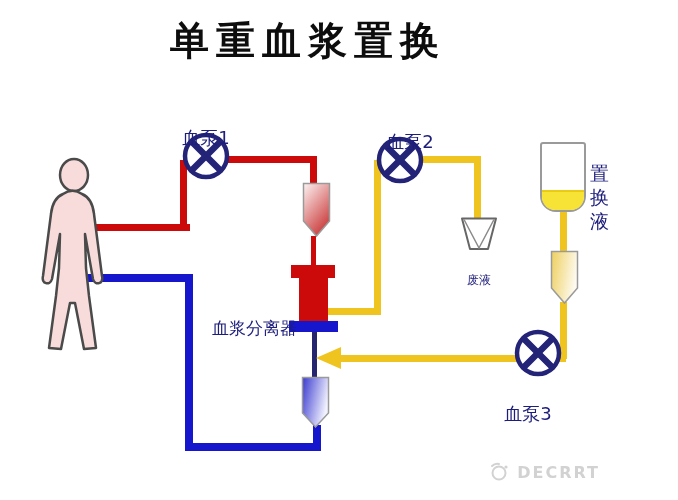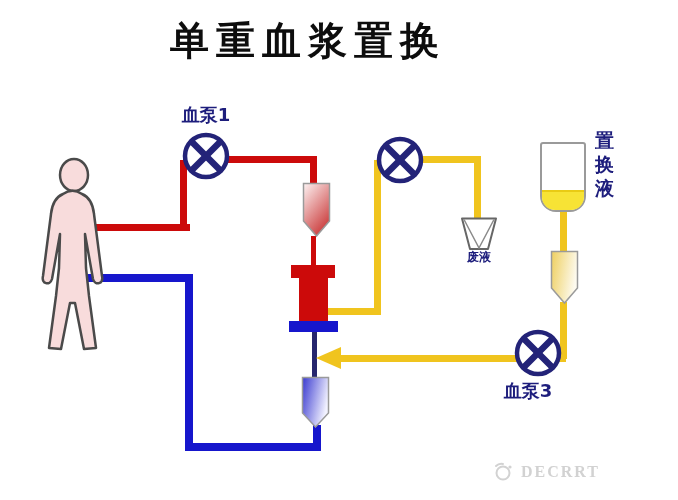--- a/index.html
+++ b/index.html
@@ -18,22 +18,23 @@
     overflow:hidden;font-family:"DejaVu Sans","Liberation Sans",sans-serif;
   }
   .abs{position:absolute;}
   .line{position:absolute;z-index:1;}
   .red{background:var(--blood-red);}
   .blue{background:var(--venous-blue);}
   .yellow{background:var(--plasma-yellow);}
   .navyline{background:#26266e;}
   .lbl{
     position:absolute;z-index:6;color:var(--label-navy);
-    font-weight:bold;white-space:nowrap;text-align:center;
+    font-weight:normal;white-space:nowrap;text-align:center;
     font-family:"DejaVu Sans","Liberation Sans",sans-serif;
+    margin-top:23px;
   }
   #title{
     position:absolute;left:0;top:14px;width:100%;text-align:center;z-index:6;
     font-size:39px;font-weight:900;color:#0d0d0d;letter-spacing:7px;
     font-family:"DejaVu Serif","Liberation Serif",serif;
   }
   .pump{position:absolute;z-index:4;width:52px;height:52px;}
   .vessel{position:absolute;z-index:3;}
   #separator-cap  {left:291px;top:265px;width:44px;height:13px;background:var(--blood-red);z-index:3;}
   #separator-body {left:299px;top:276px;width:29px;height:48px;background:var(--blood-red);z-index:3;}
@@ -46,25 +47,25 @@
     position:absolute;left:0;right:0;bottom:0;height:18px;
     background:#f7e335;border-top:2px solid #e9cb14;border-radius:0 0 13px 13px;
   }
   #arrow-head{
     position:absolute;left:316px;top:347px;width:0;height:0;z-index:2;
     border-top:11px solid transparent;border-bottom:11px solid transparent;
     border-right:25px solid var(--plasma-yellow);
   }
   #watermark{
     position:absolute;right:16px;top:460px;z-index:6;display:flex;align-items:center;gap:5px;
-    color:var(--watermark-gray);font-weight:bold;font-size:16px;letter-spacing:2px;font-family:Liberation Serif, serif;
+    color:var(--watermark-gray);font-weight:bold;font-size:16px;letter-spacing:2px;
   }
   #replacement-label{
-    left:590px;top:128px;width:24px;font-size:19px;line-height:24px;
-    white-space:normal;word-break:break-all;text-align:right;
+    left:590px;top:138px;width:24px;font-size:19px;line-height:24px;
+    white-space:normal;word-break:break-all;text-align:left;
   }
 </style>
 </head>
 <body>
 
 <div id="canvas">
 
   <div id="title">单重血浆置换</div>
 
   <div class="line red" style="left:94px;top:224px;width:96px;height:7px;"></div>
@@ -147,21 +148,23 @@
     <line x1="12" y1="12" x2="40" y2="40" stroke="var(--pump-navy)" stroke-width="6.5" stroke-linecap="round"></line>
     <line x1="40" y1="12" x2="12" y2="40" stroke="var(--pump-navy)" stroke-width="6.5" stroke-linecap="round"></line>
   </svg>
   <svg class="pump" style="left:512px;top:327px;" viewBox="0 0 52 52">
     <circle cx="26" cy="26" r="21" fill="#fff" stroke="var(--pump-navy)" stroke-width="4.5"></circle>
     <line x1="12" y1="12" x2="40" y2="40" stroke="var(--pump-navy)" stroke-width="6.5" stroke-linecap="round"></line>
     <line x1="40" y1="12" x2="12" y2="40" stroke="var(--pump-navy)" stroke-width="6.5" stroke-linecap="round"></line>
   </svg>
 
   <div class="lbl" style="left:170px;top:103px;width:72px;font-size:18px;">血泵1</div>
+  <div class="lbl" style="left:374px;top:107px;width:72px;font-size:18px;">血泵2</div>
   <div class="lbl" style="left:492px;top:379px;width:72px;font-size:18px;">血泵3</div>
+  <div class="lbl" style="left:212px;top:294px;font-size:17px;">血浆分离器</div>
   <div class="lbl" style="left:455px;top:249px;width:48px;font-size:12px;">废液</div>
   <div class="lbl" id="replacement-label">置换液</div>
 
   <div id="watermark">
     <svg width="24" height="24" viewBox="0 0 24 24">
       <circle cx="11" cy="13" r="6.5" fill="none" stroke="var(--watermark-gray)" stroke-width="2"></circle>
       <path d="M4,6 Q7,3 11,4" fill="none" stroke="var(--watermark-gray)" stroke-width="2" stroke-linecap="round"></path>
       <circle cx="18" cy="7" r="1.6" fill="var(--watermark-gray)"></circle>
     </svg>
     <span>DECRRT</span>

